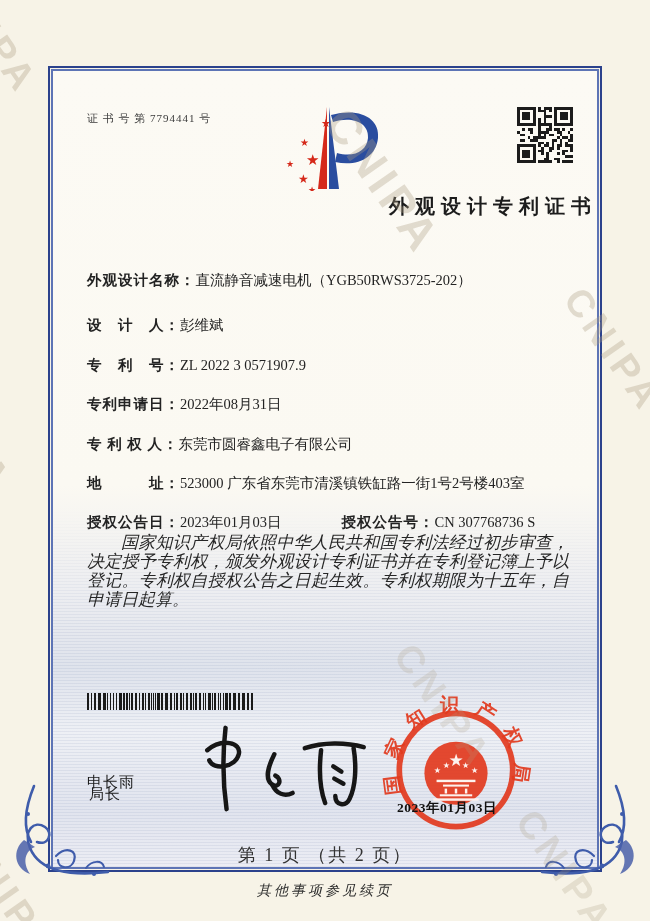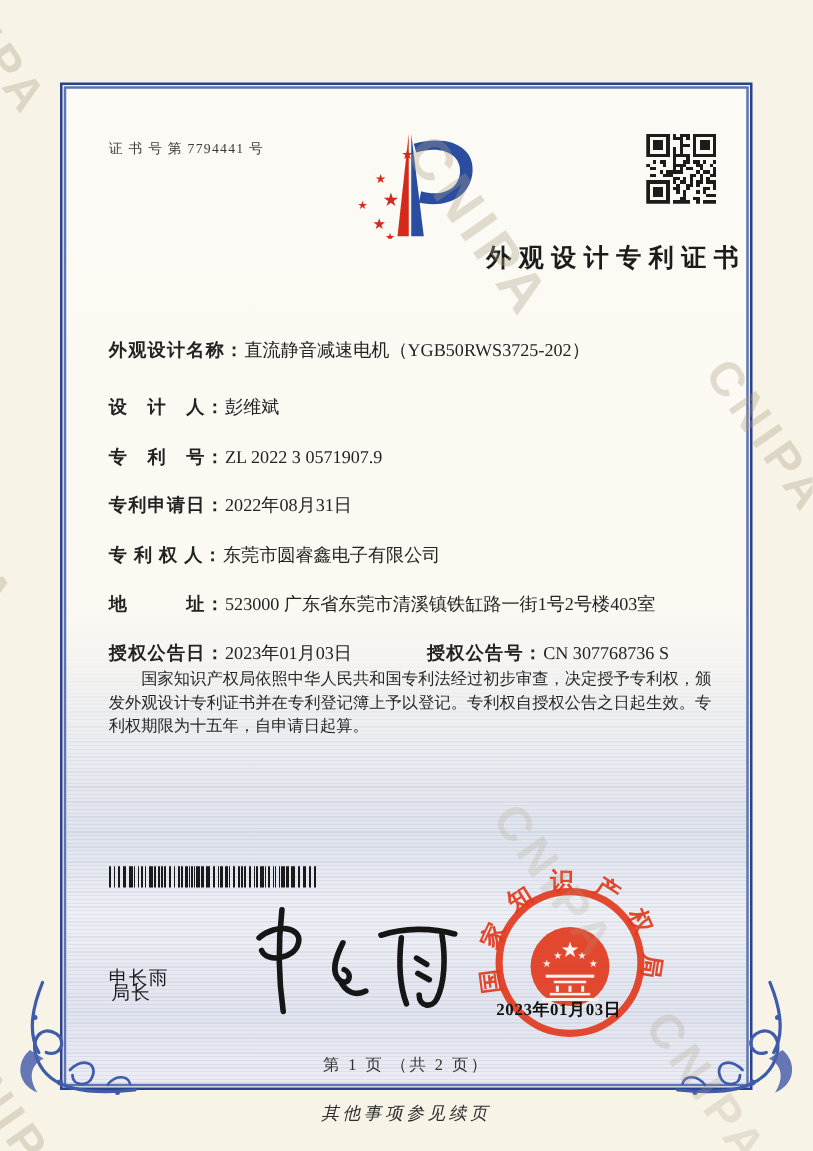--- a/index.html
+++ b/index.html
@@ -47,31 +47,31 @@
   }
   
   .frow { position:absolute; left:34px; right:26px; font-size:14.5px; color:#232323; white-space:nowrap; }
   .frow .flabel { letter-spacing:1px;font-weight:bold; }
   .frow.r0{top:200px}.frow.r1{top:245px}.frow.r2{top:285px}.frow.r3{top:324px}
   .frow.r4{top:364px}.frow.r5{top:403px}.frow.r6{top:442px}
   .pair2 { margin-left:60px; }
   
   .paras { position:absolute; left:34px; right:28px; top:462px; }
   .paras p {
-    font-size:13px; line-height:19px; text-indent:2em; text-align:justify;
-    color:#262626;
+    font-size:17px; line-height:19px; text-indent:2em; text-align:justify;
+    font-style:italic; color:#262626;
   }
   
   .barcode { position:absolute; left:34px; top:622px; width:168px; height:17px; }
   .director-title { position:absolute; left:36px; top:674px; font-family:"Liberation Sans","DejaVu Sans",sans-serif; font-size:15px; font-weight:500; color:#1b1b1b; letter-spacing:1px;margin-top:40px; }
   .director-name  { position:absolute; left:34px; top:702px; font-family:"Liberation Sans","DejaVu Sans",sans-serif; font-size:15px; font-weight:500; color:#1b1b1b; letter-spacing:1px; }
   .signature { position:absolute; left:138px; top:648px; width:188px; height:98px; }
   .seal { position:absolute; left:322px; top:618px; width:162px; height:162px; }
   .seal-date { position:absolute; left:344px; top:728px; width:150px; font-size:13.5px; font-weight:600; color:#111; letter-spacing:0.5px; }
-  .page-info { position:absolute; left:0; right:0; top:772px; text-align:center; font-size:13px; letter-spacing:2px; color:#333; }
+  .page-info { position:absolute; left:0; right:0; top:772px; text-align:center; font-size:18px; letter-spacing:2px; color:#333; }
   
   .continuation { position:absolute; left:0; right:0; top:882px; text-align:center; font-size:14px; font-style:italic; letter-spacing:3px; color:#2e2e2e; z-index:3; }
   .flourish { position:absolute; width:108px; height:108px; z-index:4; }
   .flourish.left  { left:4px;  top:780px; }
   .flourish.right { left:538px; top:780px; transform:scaleX(-1); }
 </style>
 </head>
 <body>
 
 <span class="wm" style="left:-34px; top:-38px;">CNIPA</span>

